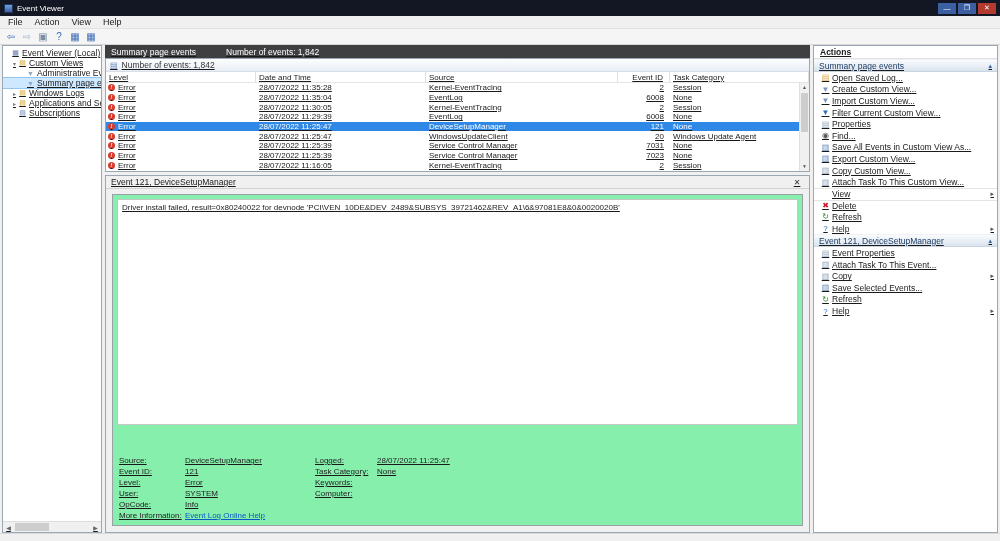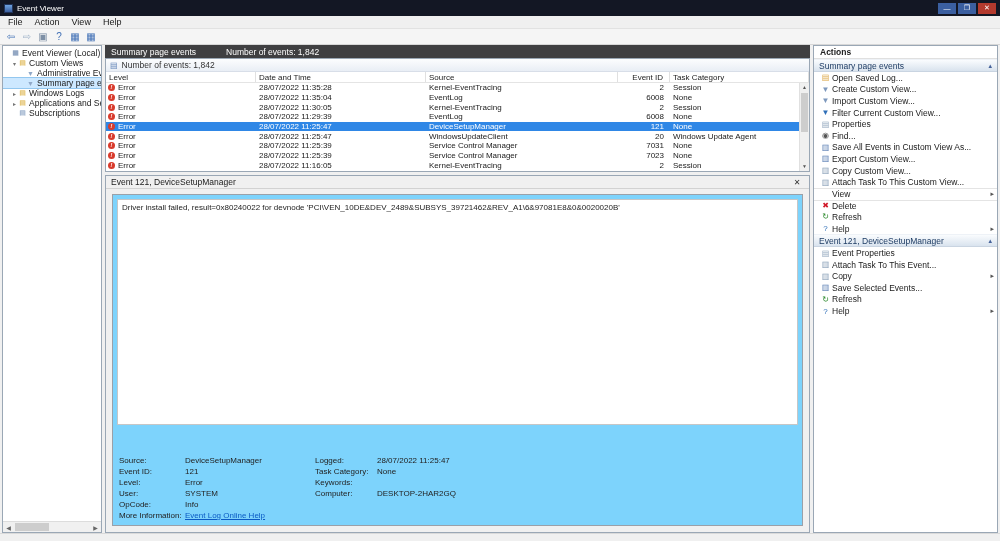--- a/index.html
+++ b/index.html
@@ -14,21 +14,21 @@
   .wbtn { width:18px; height:11px; background:#3b5fa0; color:#fff; font-size:7px; display:flex; align-items:center; justify-content:center; cursor:default; }
   .wbtn.close { background:#b33a2e; }
 
   
   .menubar { height:13px; display:flex; align-items:center; background:#f0f0f0; border-bottom:1px solid #e2e2e2; padding-left:2px; font-size:9px; }
   .menu-item { padding:0 6px; }
   .toolbar { height:16px; display:flex; align-items:center; gap:2px; padding-left:4px; background:#f5f5f5; border-bottom:1px solid #d7d7d7; font-size:10px; }
   .tool-icon { width:14px; text-align:center; }
 
   
-  .app-body { position:absolute; top:45px; left:0; right:0; bottom:8px; display:flex; gap:3px; padding:0 2px; background:#f0f0f0; }
+  .app-body { position:absolute; top:45px; left:0; right:0; bottom:8px; display:flex; gap:3px; padding:0 2px; background:#f0f0f0;text-decoration:underline; }
   .statusbar { position:absolute; left:0; right:0; bottom:0; height:8px; background:#f0f0f0; border-top:1px solid #dadada; }
 
   
   .tree-panel { width:100px; flex:none; background:#fff; border:1px solid #9aa7b5; display:flex; flex-direction:column; font-size:8.5px; }
   .tree-items { flex:1; overflow:hidden; padding-top:2px; }
   .tree-item { display:flex; align-items:center; height:10px; white-space:nowrap; overflow:hidden; }
   .expander { width:7px; font-size:6px; color:#777; text-align:center; flex:none; }
   .t-icon { width:9px; font-size:7px; flex:none; margin-right:2px; text-align:center; }
   .tree-item.selected { background:#cde8ff; outline:1px solid #93c7ef; }
   .tree-hscroll { height:11px; border-top:1px solid #dcdcdc; background:#f0f0f0; display:flex; align-items:center; font-size:6px; color:#666; flex:none; }
@@ -63,21 +63,21 @@
   .vs-thumb { position:absolute; top:1px; left:1px; right:1px; height:55%; background:#cdcdcd; }
 
   
   .detail-panel { margin-top:3px; flex:1; border:1px solid #9aa7b5; background:#f0f0f0; display:flex; flex-direction:column; min-height:0; }
   .detail-title { height:13px; flex:none; display:flex; align-items:center; padding:0 5px; background:#f0f0f0; border-bottom:1px solid #d2d2d2; font-size:8.5px; }
   .detail-close { margin-left:auto; width:14px; text-align:center; font-size:8px; color:#333; }
   .detail-body { flex:1; display:flex; flex-direction:column; padding:5px 6px 6px; min-height:0; }
   .tabs { display:flex; margin-left:2px; }
   .tab { padding:1px 9px 1px; font-size:8.5px; border:1px solid #9aa0a8; border-bottom:none; background:#e2e2e2; margin-right:1px; border-radius:2px 2px 0 0; position:relative; }
   .tab.active { background:#f1f1f1; z-index:2; margin-bottom:-1px; padding-bottom:2px; }
-  .tab-page { flex:1; border:1px solid #9aa0a8; background:#7dd3fc; display:flex; flex-direction:column; padding:4px; min-height:0;gap:24px; }
+  .tab-page { flex:1; border:1px solid #9aa0a8; background:#86efac; display:flex; flex-direction:column; padding:4px; min-height:0;gap:24px; }
   .message { flex:1; background:#fff; border:1px solid #c6c6c6; font-size:8px; padding:3px 4px; color:#222; overflow:hidden; }
   .fields { padding:6px 2px 0; font-size:8px; color:#222; }
   .frow { display:flex; align-items:center; height:11px; }
   .fl { width:66px; flex:none; } .fv { width:130px; flex:none; white-space:nowrap; }
   .fl2 { width:62px; flex:none; } .fv2 { flex:1; min-width:0; }
   .link { color:#0a5bc4; text-decoration:underline; }
 
   
   .actions-panel { width:185px; flex:none; background:#fff; border:1px solid #9aa7b5; display:flex; flex-direction:column; font-size:8.5px; }
   .actions-title { height:13px; flex:none; display:flex; align-items:center; padding:0 6px; border-bottom:1px solid #e0e0e0; font-weight:bold; color:#222; }
@@ -346,21 +346,20 @@
                     <span class="fl">Level:</span>
                     <span class="fv">Error</span>
                     <span class="fl2">Keywords:</span>
                     <span class="fv2"></span>
                   </div>
 
                   <div class="frow">
                     <span class="fl">User:</span>
                     <span class="fv">SYSTEM</span>
                     <span class="fl2">Computer:</span>
-                    <span class="fv2">DESKTOP-2HAR2GQ</span>
                   </div>
 
                   <div class="frow">
                     <span class="fl">OpCode:</span>
                     <span class="fv">Info</span>
                     <span class="fl2"></span>
                     <span class="fv2"></span>
                   </div>
                 </div>
               <div class="frow">

